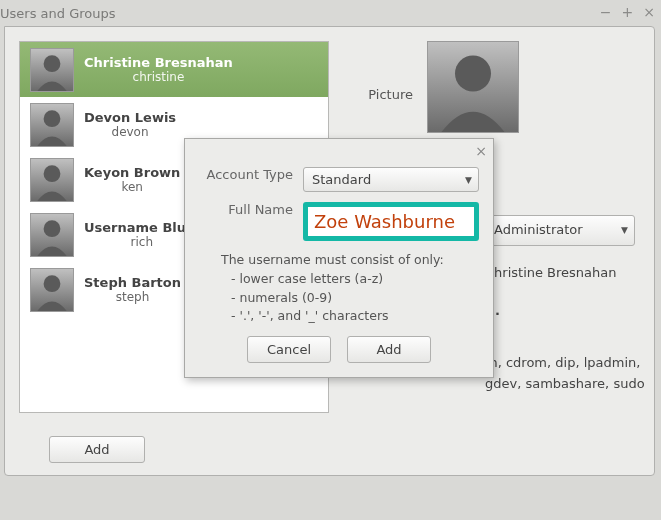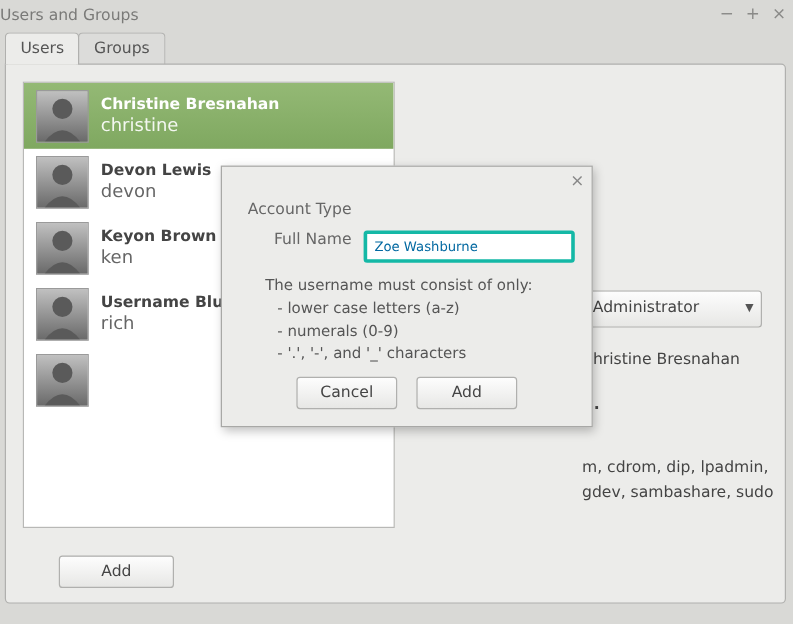--- a/index.html
+++ b/index.html
@@ -93,21 +93,21 @@
     width: 44px; height: 44px;
     background: linear-gradient(#bdbdbd,#6f6f6f);
     position: relative;
     border: 1px solid #9a9a9a;
     flex-shrink: 0;
   }
   .avatar.big { width: 92px; height: 92px; }
   .avatar svg { width: 100%; height: 100%; display:block;}
   .user-text .name { font-weight: bold; }
   .user-item.selected .user-text .name { color:#fff;}
-  .user-text .login { color: #666; font-size: 15px; }
+  .user-text .login { color: #666; font-size: 12px; text-align: center; }
   .user-item.selected .user-text .login { color: rgba(255,255,255,0.9); }
 
   
   .detail {
     position: absolute;
     left: 344px; top: 14px; right: 14px;
   }
   .detail-row {
     display: flex; align-items: center;
     margin-bottom: 18px;
@@ -168,27 +168,27 @@
     display: flex; align-items: flex-start;
     margin: 10px 0;
     gap: 10px;
   }
   .form-row .flabel {
     width: 94px; text-align: right; color: #666;
   }
   .form-row .control { flex: 1; }
   .textin {
     width: 100%;
-    border: 3px solid #14b8a6;
+    border: 5px solid #14b8a6;
     background: #fff;
     padding: 4px 6px;
     border-radius: 3px;
     font-family: inherit;
-    font-size: 11px;
-    color: #0369a1;
+    font-size: 18px;
+    color: #c2410c;
   }
   .dropdown.full { width: 100%; min-width: 0; }
   .hint {
     margin: 6px 0 10px 22px;
     color: #555;
     font-size: 12.5px;
     line-height: 1.5;
   }
   .hint .bullet { margin-left: 10px; }
   .dlg-btns {
@@ -211,24 +211,20 @@
 <div class="window">
   <div class="titlebar">
     <span>Users and Groups</span>
     <div class="winbtns">
       <span>−</span>
       <span>+</span>
       <span>×</span>
     </div>
   </div>
 
-  <div class="tabs">
-    <div class="tab active">Users</div>
-    <div class="tab">Groups</div>
-  </div>
 
   <div class="panel">
 
     <div class="userlist">
 
       <div class="user-item selected">
         <div class="avatar">
           <svg viewBox="0 0 40 40">
               <rect width="40" height="40" fill="url(#g1)"></rect>
               <defs>
@@ -286,43 +282,64 @@
         </div>
       </div>
       <div class="user-item">
         <div class="avatar">
             <svg viewBox="0 0 40 40">
               <rect width="40" height="40" fill="url(#g1)"></rect>
               <circle cx="20" cy="14" r="8" fill="#5a5a5a"></circle>
               <path d="M6 40 Q20 22 34 40 Z" fill="#5a5a5a"></path>
             </svg>
           </div>
-      </div>
-    </div>
-
+        <div class="user-text">
+          <div class="name">Steph Barton</div>
+          <div class="login">steph</div>
+        </div>
+      </div>
+    </div>
+
+    <div class="detail">
+      <div class="detail-row picture-row">
+        <div class="lbl">Picture</div>
+        <div class="avatar big">
+          <svg viewBox="0 0 40 40">
+              <rect width="40" height="40" fill="url(#g1)"></rect>
+              <circle cx="20" cy="14" r="8" fill="#5a5a5a"></circle>
+              <path d="M6 40 Q20 22 34 40 Z" fill="#5a5a5a"></path>
+            </svg>
+        </div>
+      </div>
+    </div>
 
     <div class="peek" style="top:188px;">
       <div class="dropdown" style="min-width:150px;">
         <span>Administrator</span>
       </div>
     </div>
     <div class="peek" style="top:236px;">Christine Bresnahan</div>
     <div class="peek" style="top:274px; font-weight:bold;">...</div>
     <div class="peek" style="top:326px; width:170px;">m, cdrom, dip, lpadmin, gdev, sambashare, sudo</div>
 
     <div class="bottom-btns">
       <div class="btn">Add</div>
     </div>
   </div>
 
   <div class="dialog">
     <span class="close">×</span>
 
     <div class="form-row" style="margin-top:20px;">
       <div class="flabel">Account Type</div>
+      <div class="control">
+        <div class="dropdown full">
+          <span>Standard</span>
+        </div>
+      </div>
     </div>
 
     <div class="form-row">
       <div class="flabel">Full Name</div>
       <div class="control">
         <input class="textin" value="Zoe Washburne" style="">
       </div>
     </div>
 
 

